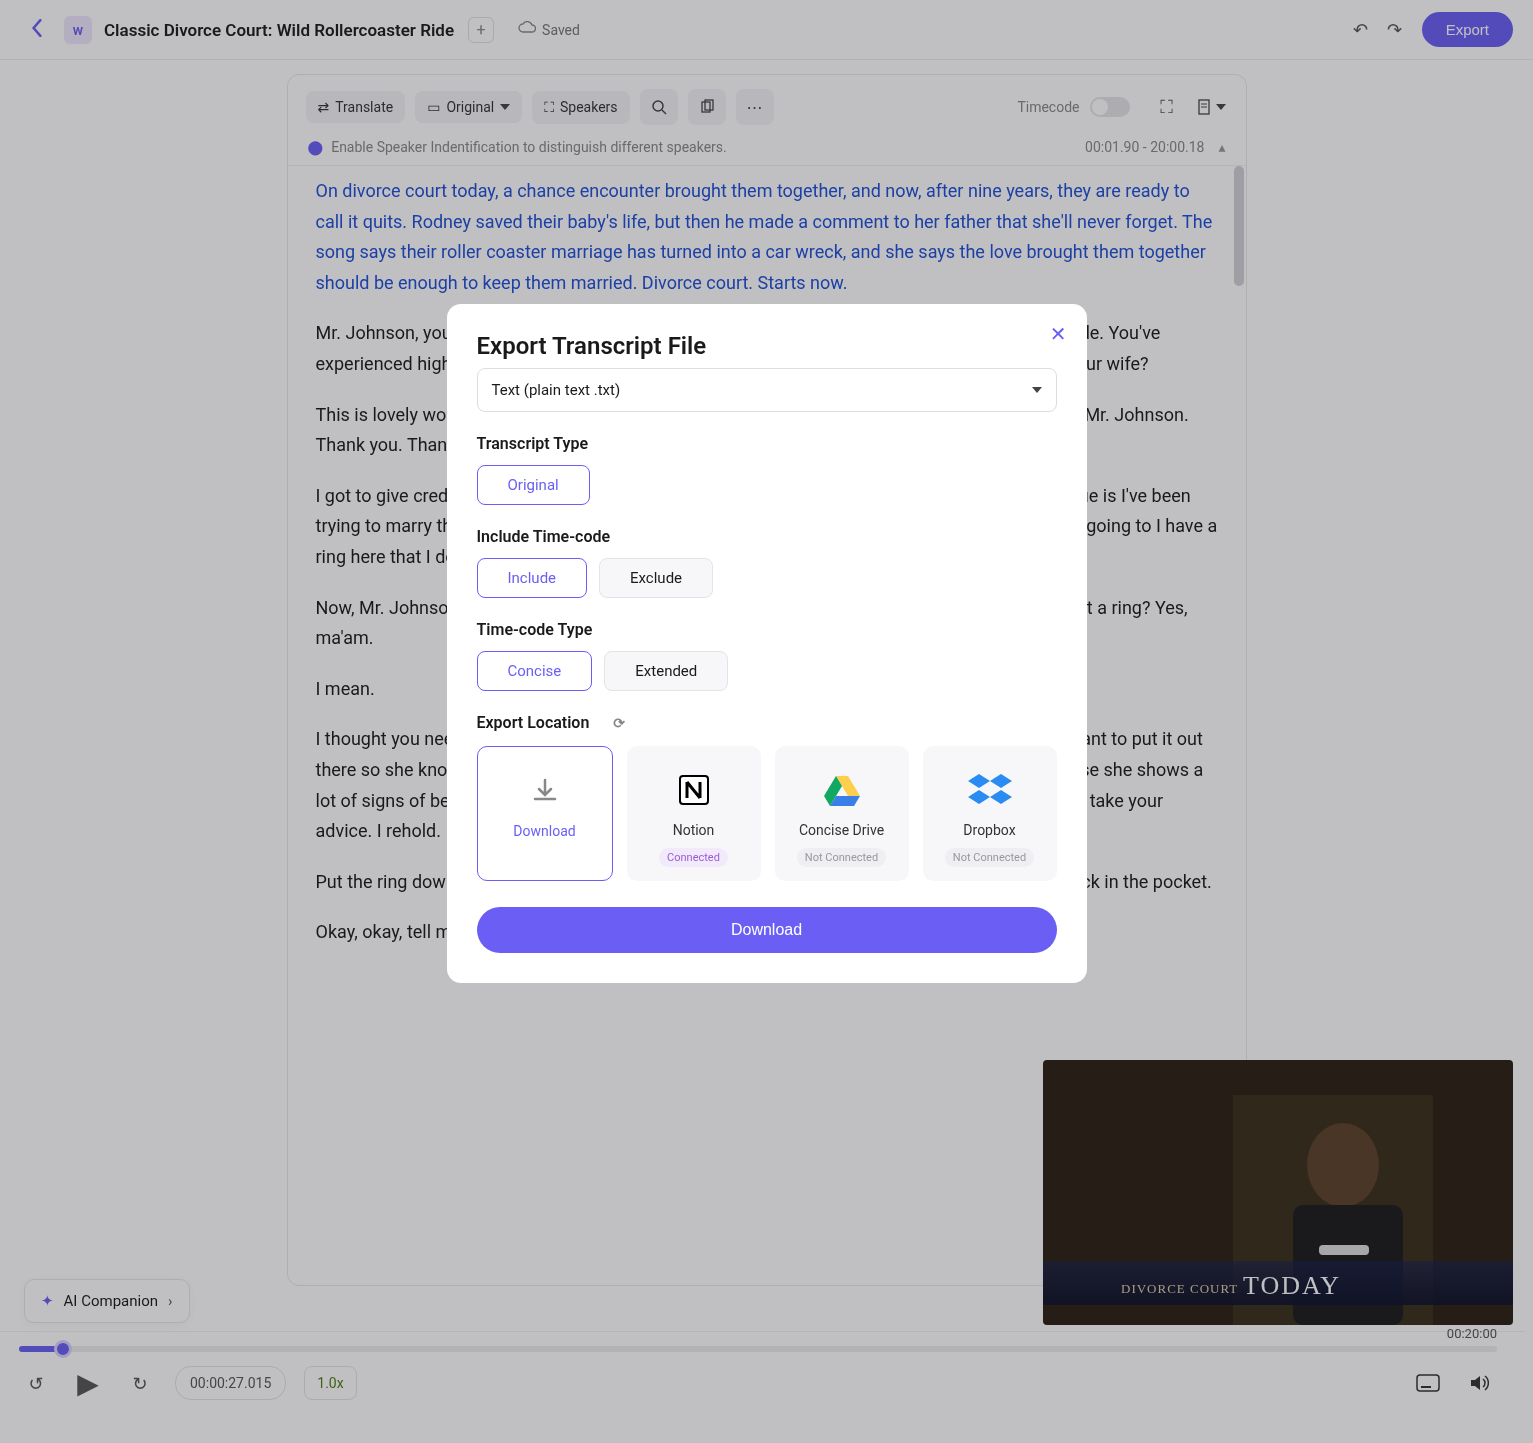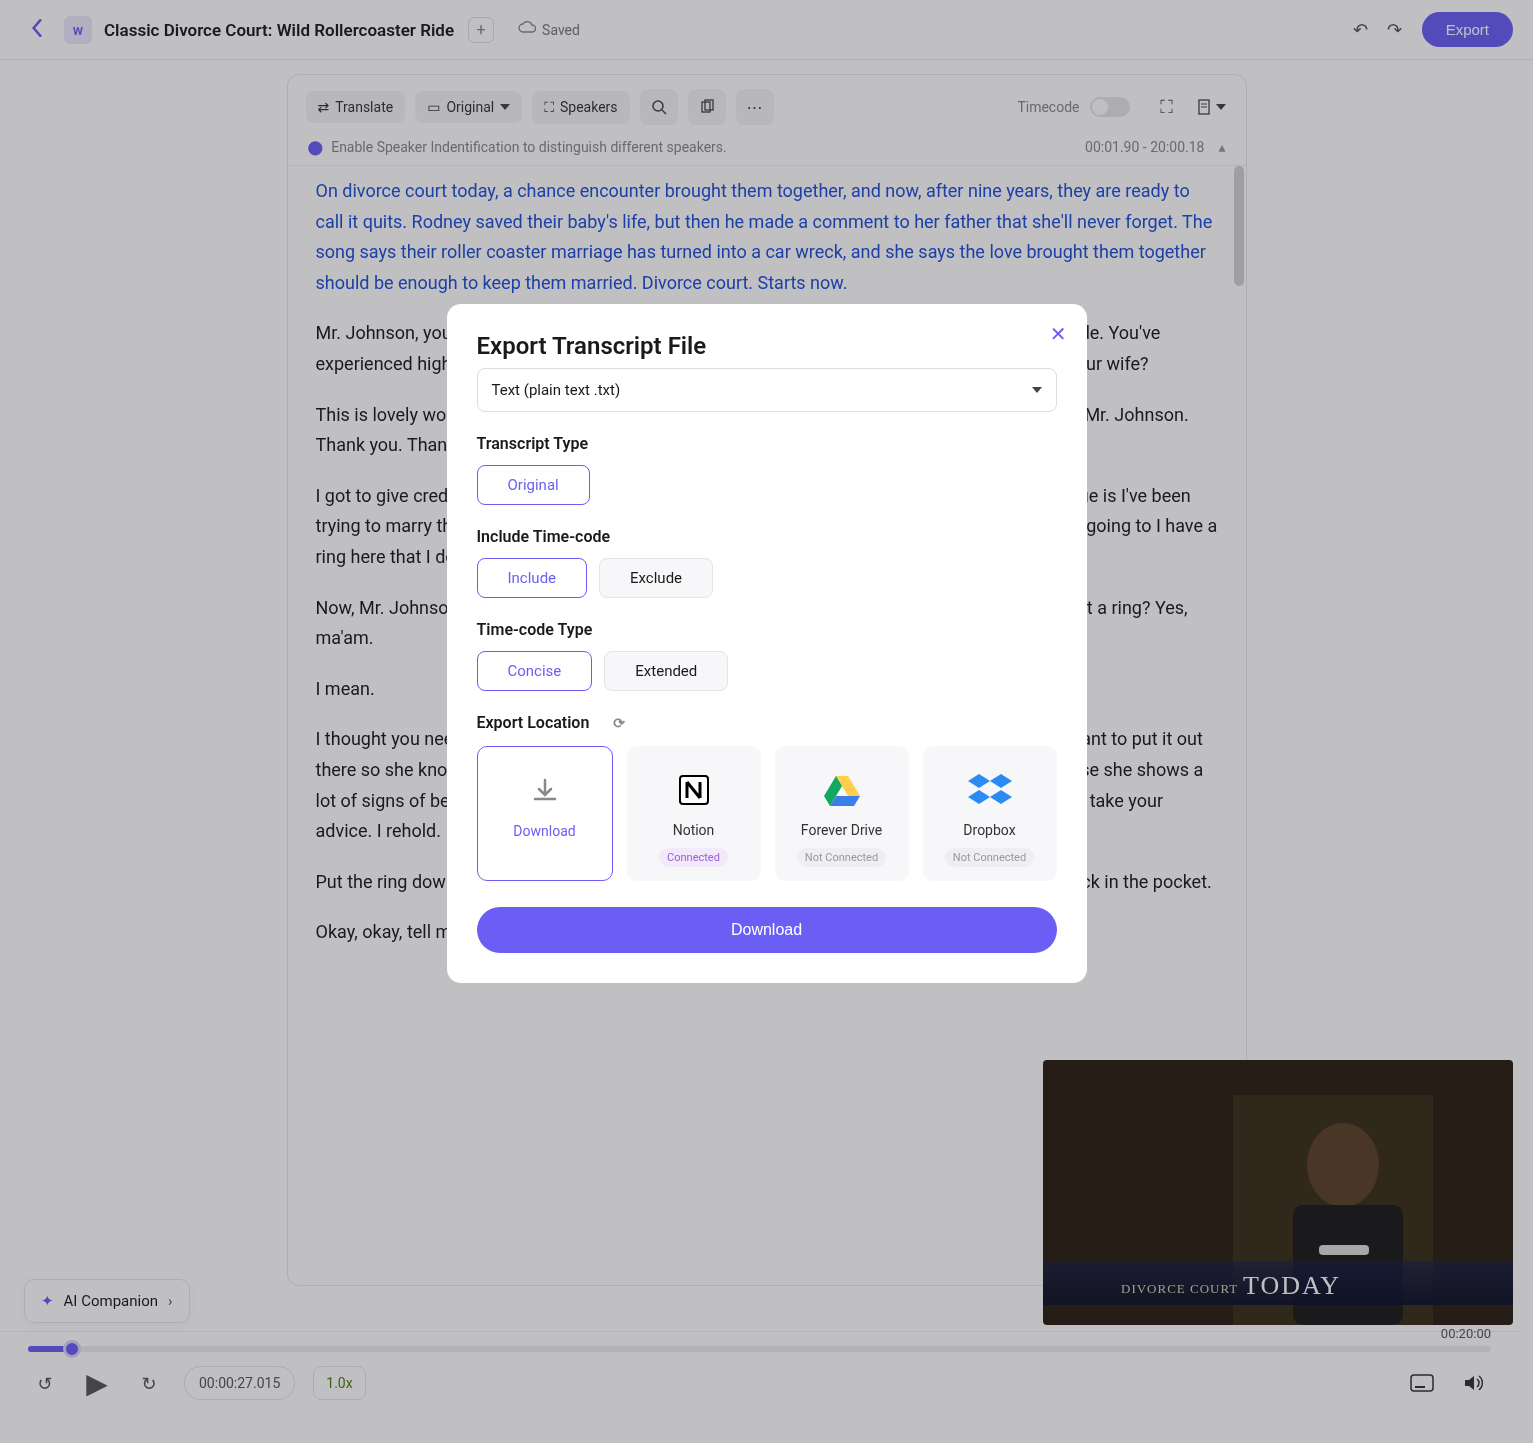--- a/index.html
+++ b/index.html
@@ -31,21 +31,21 @@
   .timestamp-range { color: #888; font-size: 14px; }
   .notice-spacer { flex: 1; }
 
   .transcript-body { padding: 10px 28px 20px 28px; height: 1120px; overflow: hidden; border-top: 1px solid #f0f0f0; line-height: 1.7; font-size: 18px; position: relative; }
   .transcript-body p { margin-bottom: 20px; }
   .highlight { color: #1d4ed8; }
   .scroll-indicator { position: absolute; right: 2px; top: 0; width: 10px; height: 120px; background: #d0d0d6; border-radius: 5px; }
 
   .ai-companion-btn { position: fixed; bottom: 120px; left: 24px; display: flex; align-items: center; gap: 10px; background: #fff; border: 1px solid #e6e6e6; border-radius: 10px; padding: 12px 16px; font-size: 15px; cursor: pointer; box-shadow: 0 2px 8px rgba(0,0,0,0.04); }
 
-  .bottom-controls { position: fixed; bottom: 0; left: 0; right: 14px; height: 112px; background: #fff; border-top: 1px solid #f0f0f0; padding: 14px 28px 10px 28px; }
+  .bottom-controls { position: fixed; bottom: 0; left: 0; right: 8px; height: 112px; background: #fff; border-top: 1px solid #f0f0f0; padding: 14px 28px 10px 19px; }
   .progress-bar { position: relative; height: 6px; background: #eee; border-radius: 3px; margin-bottom: 14px; }
   .progress-fill { position: absolute; left: 0; top: 0; height: 100%; width: 3%; background: #6a5ef5; border-radius: 3px; }
   .progress-thumb { position: absolute; top: 50%; left: 3%; transform: translate(-50%, -50%); width: 18px; height: 18px; background: #6a5ef5; border: 3px solid #d7d2fc; border-radius: 50%; }
   .duration-label { position: absolute; right: 0; top: -20px; font-size: 13px; color: #555; }
   .controls-row { display: flex; align-items: center; gap: 18px; }
   .play-icon { font-size: 28px; }
   .time-box { border: 1px solid #e4e4e4; border-radius: 16px; padding: 8px 14px; font-size: 14px; color: #555; }
   .speed-box { border: 1px solid #e4e4e4; border-radius: 8px; padding: 8px 12px; font-size: 14px; color: #4d7c0f; }
 
   .video-preview { position: fixed; bottom: 118px; right: 20px; width: 470px; height: 265px; background: #2a1e12; border-radius: 4px; overflow: hidden; }
@@ -271,21 +271,21 @@
         <div class="loc-status status-connected">Connected</div>
       </div>
       <div class="loc-card">
         <div class="loc-icon">
           <svg width="40" height="36" viewBox="0 0 40 36">
               <path d="M14 4 L26 4 L38 24 L26 24 Z" fill="#ffcf4b"></path>
               <path d="M14 4 L2 24 L8 34 L20 14 Z" fill="#11a861"></path>
               <path d="M8 34 L32 34 L38 24 L14 24 Z" fill="#3a7ee8"></path>
             </svg>
         </div>
-        <div class="loc-label">Forever Drive</div>
+        <div class="loc-label">Concise Drive</div>
         <div class="loc-status status-not">Not Connected</div>
       </div>
       <div class="loc-card">
         <div class="loc-icon">
           <svg width="44" height="36" viewBox="0 0 44 36">
               <path d="M11 2 L22 9 L11 16 L0 9 Z M33 2 L44 9 L33 16 L22 9 Z M11 18 L22 25 L11 32 L0 25 Z M33 18 L44 25 L33 32 L22 25 Z" fill="#2a8cf2"></path>
             </svg>
         </div>
         <div class="loc-label">Dropbox</div>
         <div class="loc-status status-not">Not Connected</div>

